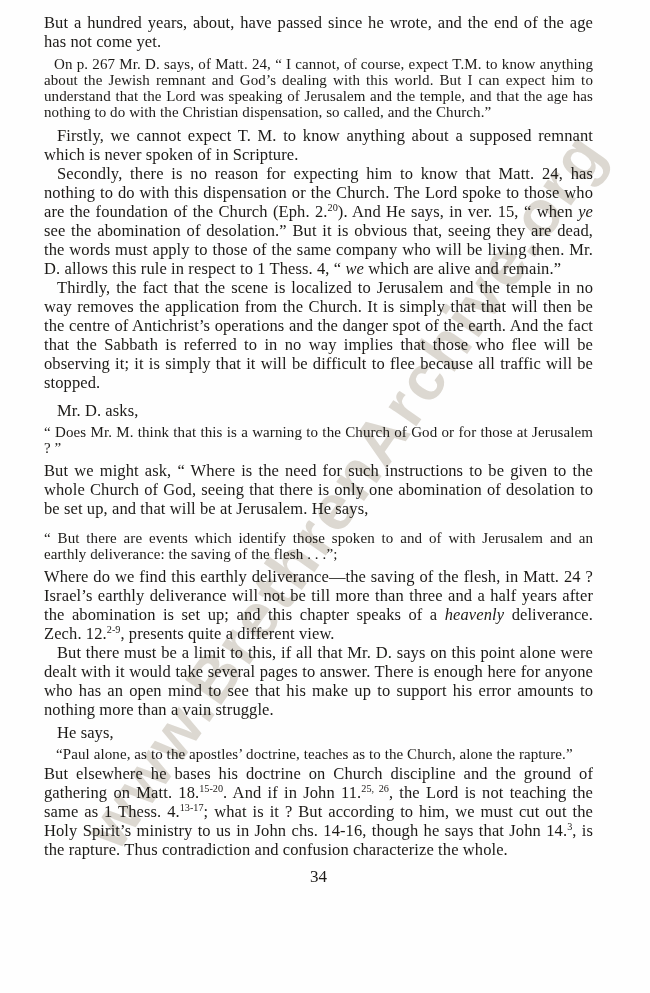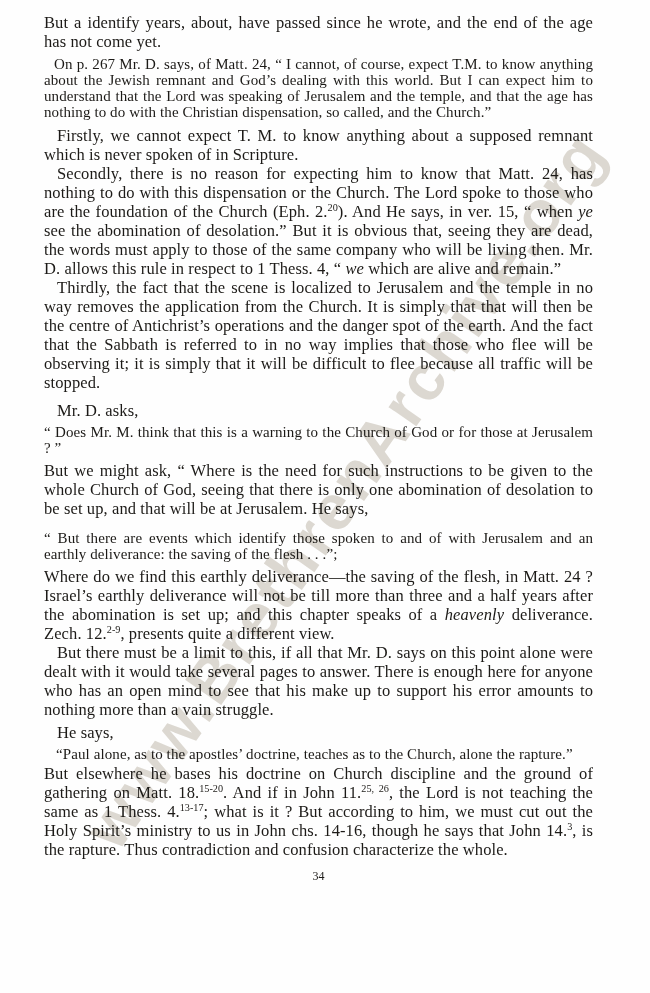--- a/index.html
+++ b/index.html
@@ -57,38 +57,38 @@
   .b10 { margin-top: 4px; }
   .b12 { margin-top: 4px; }
   .b13 { margin: 4px 0 2px 12px; }
   sup {
     font-size: 0.62em;
     line-height: 0;
     vertical-align: super;
     letter-spacing: 0;
   }
   .page-number {
-    font-size: 12px;
+    font-size: 17px;
     line-height: 19px;
     text-align: center;
     margin-top: 8px;
     color: #1c1a17;
   }
   i { }
 </style>
 </head>
 <body>
 
 <div class="page">
 
   <div class="watermark">www.BrethrenArchive.org</div>
 
   <div class="content">
 
-    <p class="body-para">But a identify years, about, have passed since he wrote, and the end of the age has not come yet.</p>
+    <p class="body-para">But a hundred years, about, have passed since he wrote, and the end of the age has not come yet.</p>
 
     <p class="quote-para q-indent b2">On p. 267 Mr. D. says, of Matt. 24, “ I cannot, of course, expect T.M. to know anything about the Jewish remnant and God’s dealing with this world. But I can expect him to understand that the Lord was speaking of Jerusalem and the temple, and that the age has nothing to do with the Christian dispensation, so called, and the Church.”</p>
 
     <p class="body-para indent">Firstly, we cannot expect T. M. to know anything about a supposed remnant which is never spoken of in Scripture.</p>
 
     <p class="body-para indent">Secondly, there is no reason for expecting him to know that Matt. 24, has nothing to do with this dispensation or the Church.  The Lord spoke to those who are the foundation of the Church (Eph. 2.<sup>20</sup>).  And He says, in ver. 15, “ when <i>ye</i> see the abomination of desolation.”  But it is obvious that, seeing they are dead, the words  must apply to those of the same company who will be living then.  Mr. D. allows this rule in respect to 1 Thess. 4, “ <i>we</i> which are alive and remain.”</p>
 
     <p class="body-para indent">Thirdly, the fact that the scene is localized to Jerusalem and the temple in no way removes the application from the Church.  It is simply that that will then be the centre of Antichrist’s operations and the danger spot of the earth.  And the fact that the Sabbath is referred to in no way implies that those who flee will be observing it; it is simply that it will be difficult to flee because all traffic will be stopped.</p>
 
     <p class="body-para indent b6">Mr. D. asks,</p>

